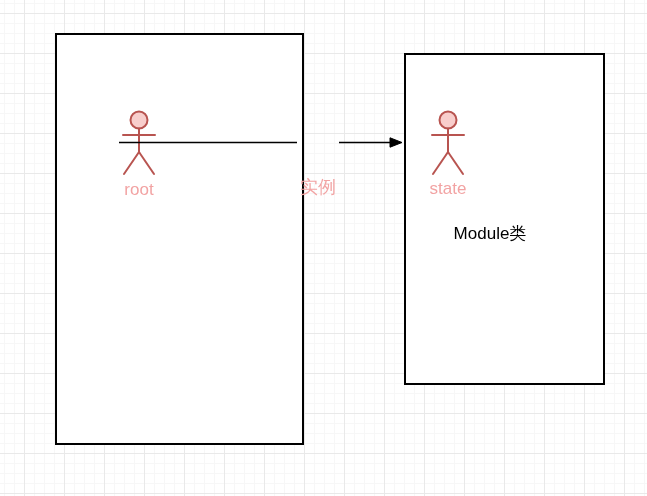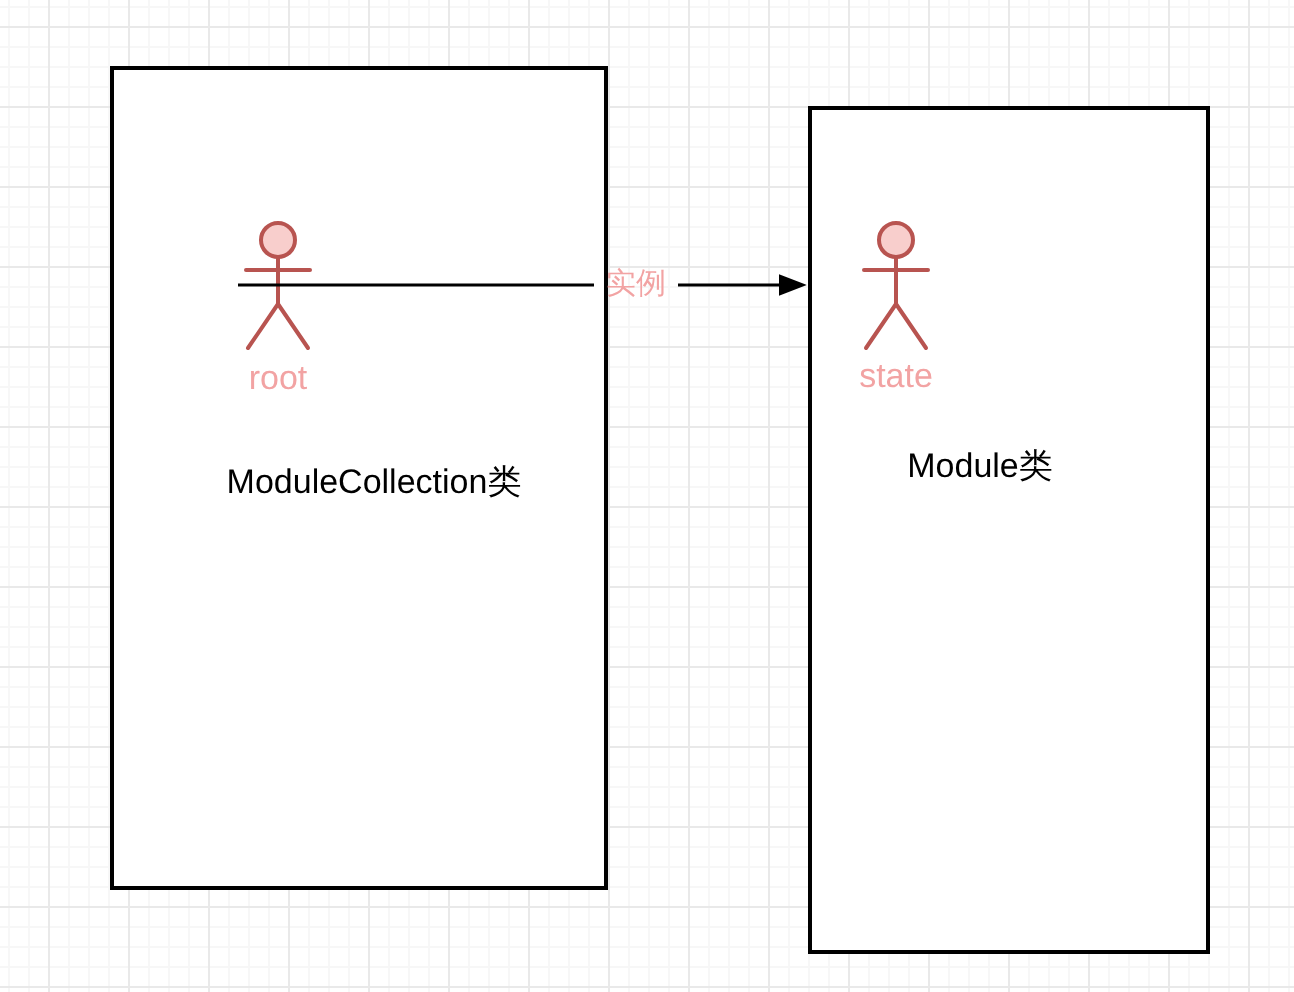--- a/index.html
+++ b/index.html
@@ -30,44 +30,45 @@
     background-size: 40px 40px, 40px 40px, 10px 10px, 10px 10px;
     background-position: 24px 13px, 24px 13px, 4px 3px, 4px 3px;
   }
   .class-box {
     position: absolute;
     box-sizing: border-box;
     border: 2px solid var(--box-border);
     background: #ffffff;
   }
   .box-left  { left: 35px;  top: 33px; width: 249px; height: 412px; margin-left: 20px; }
-  .box-right { left: 404px; top: 53px; width: 201px; height: 424px; }
+  .box-right { left: 404px; top: 53px; width: 201px; height: 332px; }
 
   .abs-center {
     position: absolute;
     transform: translate(-50%, -50%);
     white-space: nowrap;
     line-height: 1;
   }
   .class-title {
     font-size: 17px;
     color: var(--title-text);
   }
   .actor-label {
     font-size: 17px;
     color: var(--pink-label);
   }
   .edge-label {
     position: absolute;
     transform: translate(-50%, -50%);
     white-space: nowrap;
-    font-size: 15px;
+    font-size: 18px;
     line-height: 1;
     color: var(--pink-label);
     z-index: 3;
+    margin-top: 45px;
   }
   .actor-svg { position: absolute; overflow: visible; }
   .actor-head {
     fill: var(--actor-fill);
     stroke: var(--actor-stroke);
     stroke-width: 2;
   }
   .actor-line {
     stroke: var(--actor-stroke);
     stroke-width: 2;
@@ -91,21 +92,20 @@
 
   <div class="class-box box-left">
     <svg class="actor-svg" style="left:64px; top:75px;" width="36" height="66" viewBox="0 0 36 66">
       <circle class="actor-head" cx="18" cy="10" r="8.5"></circle>
       <line class="actor-line" x1="18" y1="18.5" x2="18" y2="42"></line>
       <line class="actor-line" x1="2" y1="25" x2="34" y2="25"></line>
       <line class="actor-line" x1="18" y1="42" x2="3" y2="64"></line>
       <line class="actor-line" x1="18" y1="42" x2="33" y2="64"></line>
     </svg>
     <span class="abs-center actor-label" style="left:82px; top:154px;">root</span>
-    <span class="abs-center class-title" style="left:130px; top:206px;">ModuleCollection类</span>
   </div>
 
   <div class="class-box box-right">
     <svg class="actor-svg" style="left:24px; top:55px;" width="36" height="66" viewBox="0 0 36 66">
       <circle class="actor-head" cx="18" cy="10" r="8.5"></circle>
       <line class="actor-line" x1="18" y1="18.5" x2="18" y2="42"></line>
       <line class="actor-line" x1="2" y1="25" x2="34" y2="25"></line>
       <line class="actor-line" x1="18" y1="42" x2="3" y2="64"></line>
       <line class="actor-line" x1="18" y1="42" x2="33" y2="64"></line>
     </svg>

